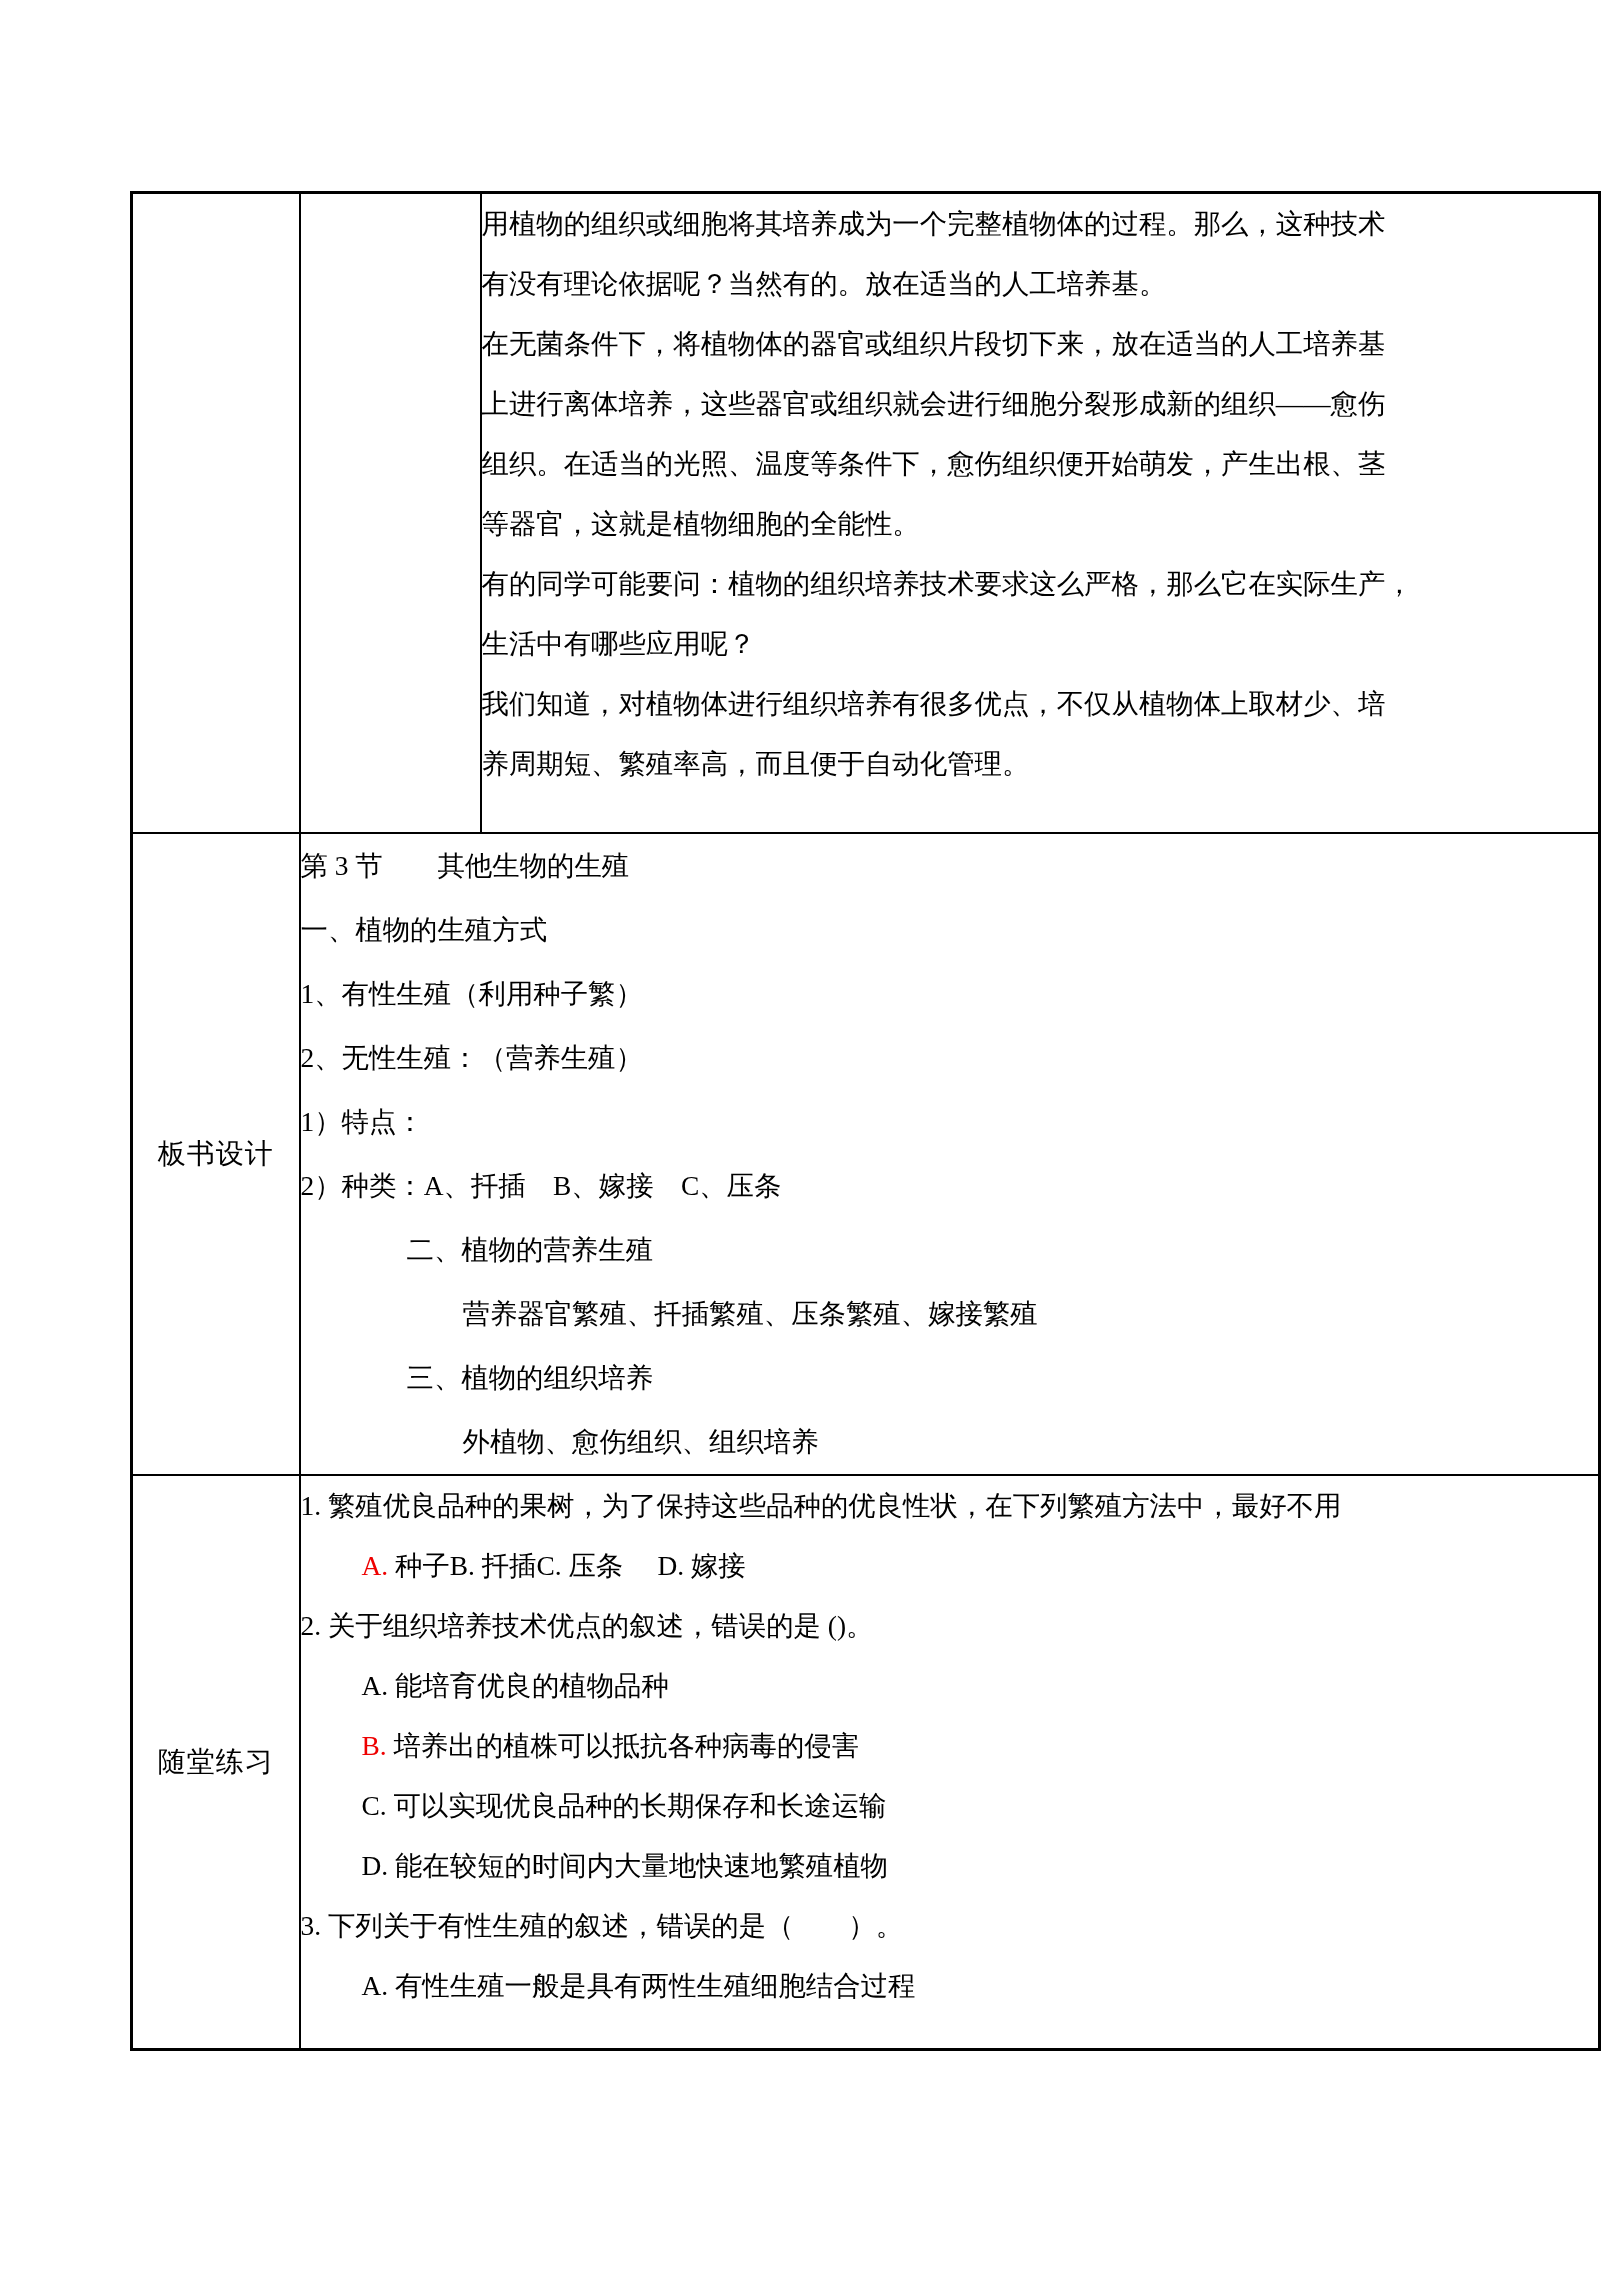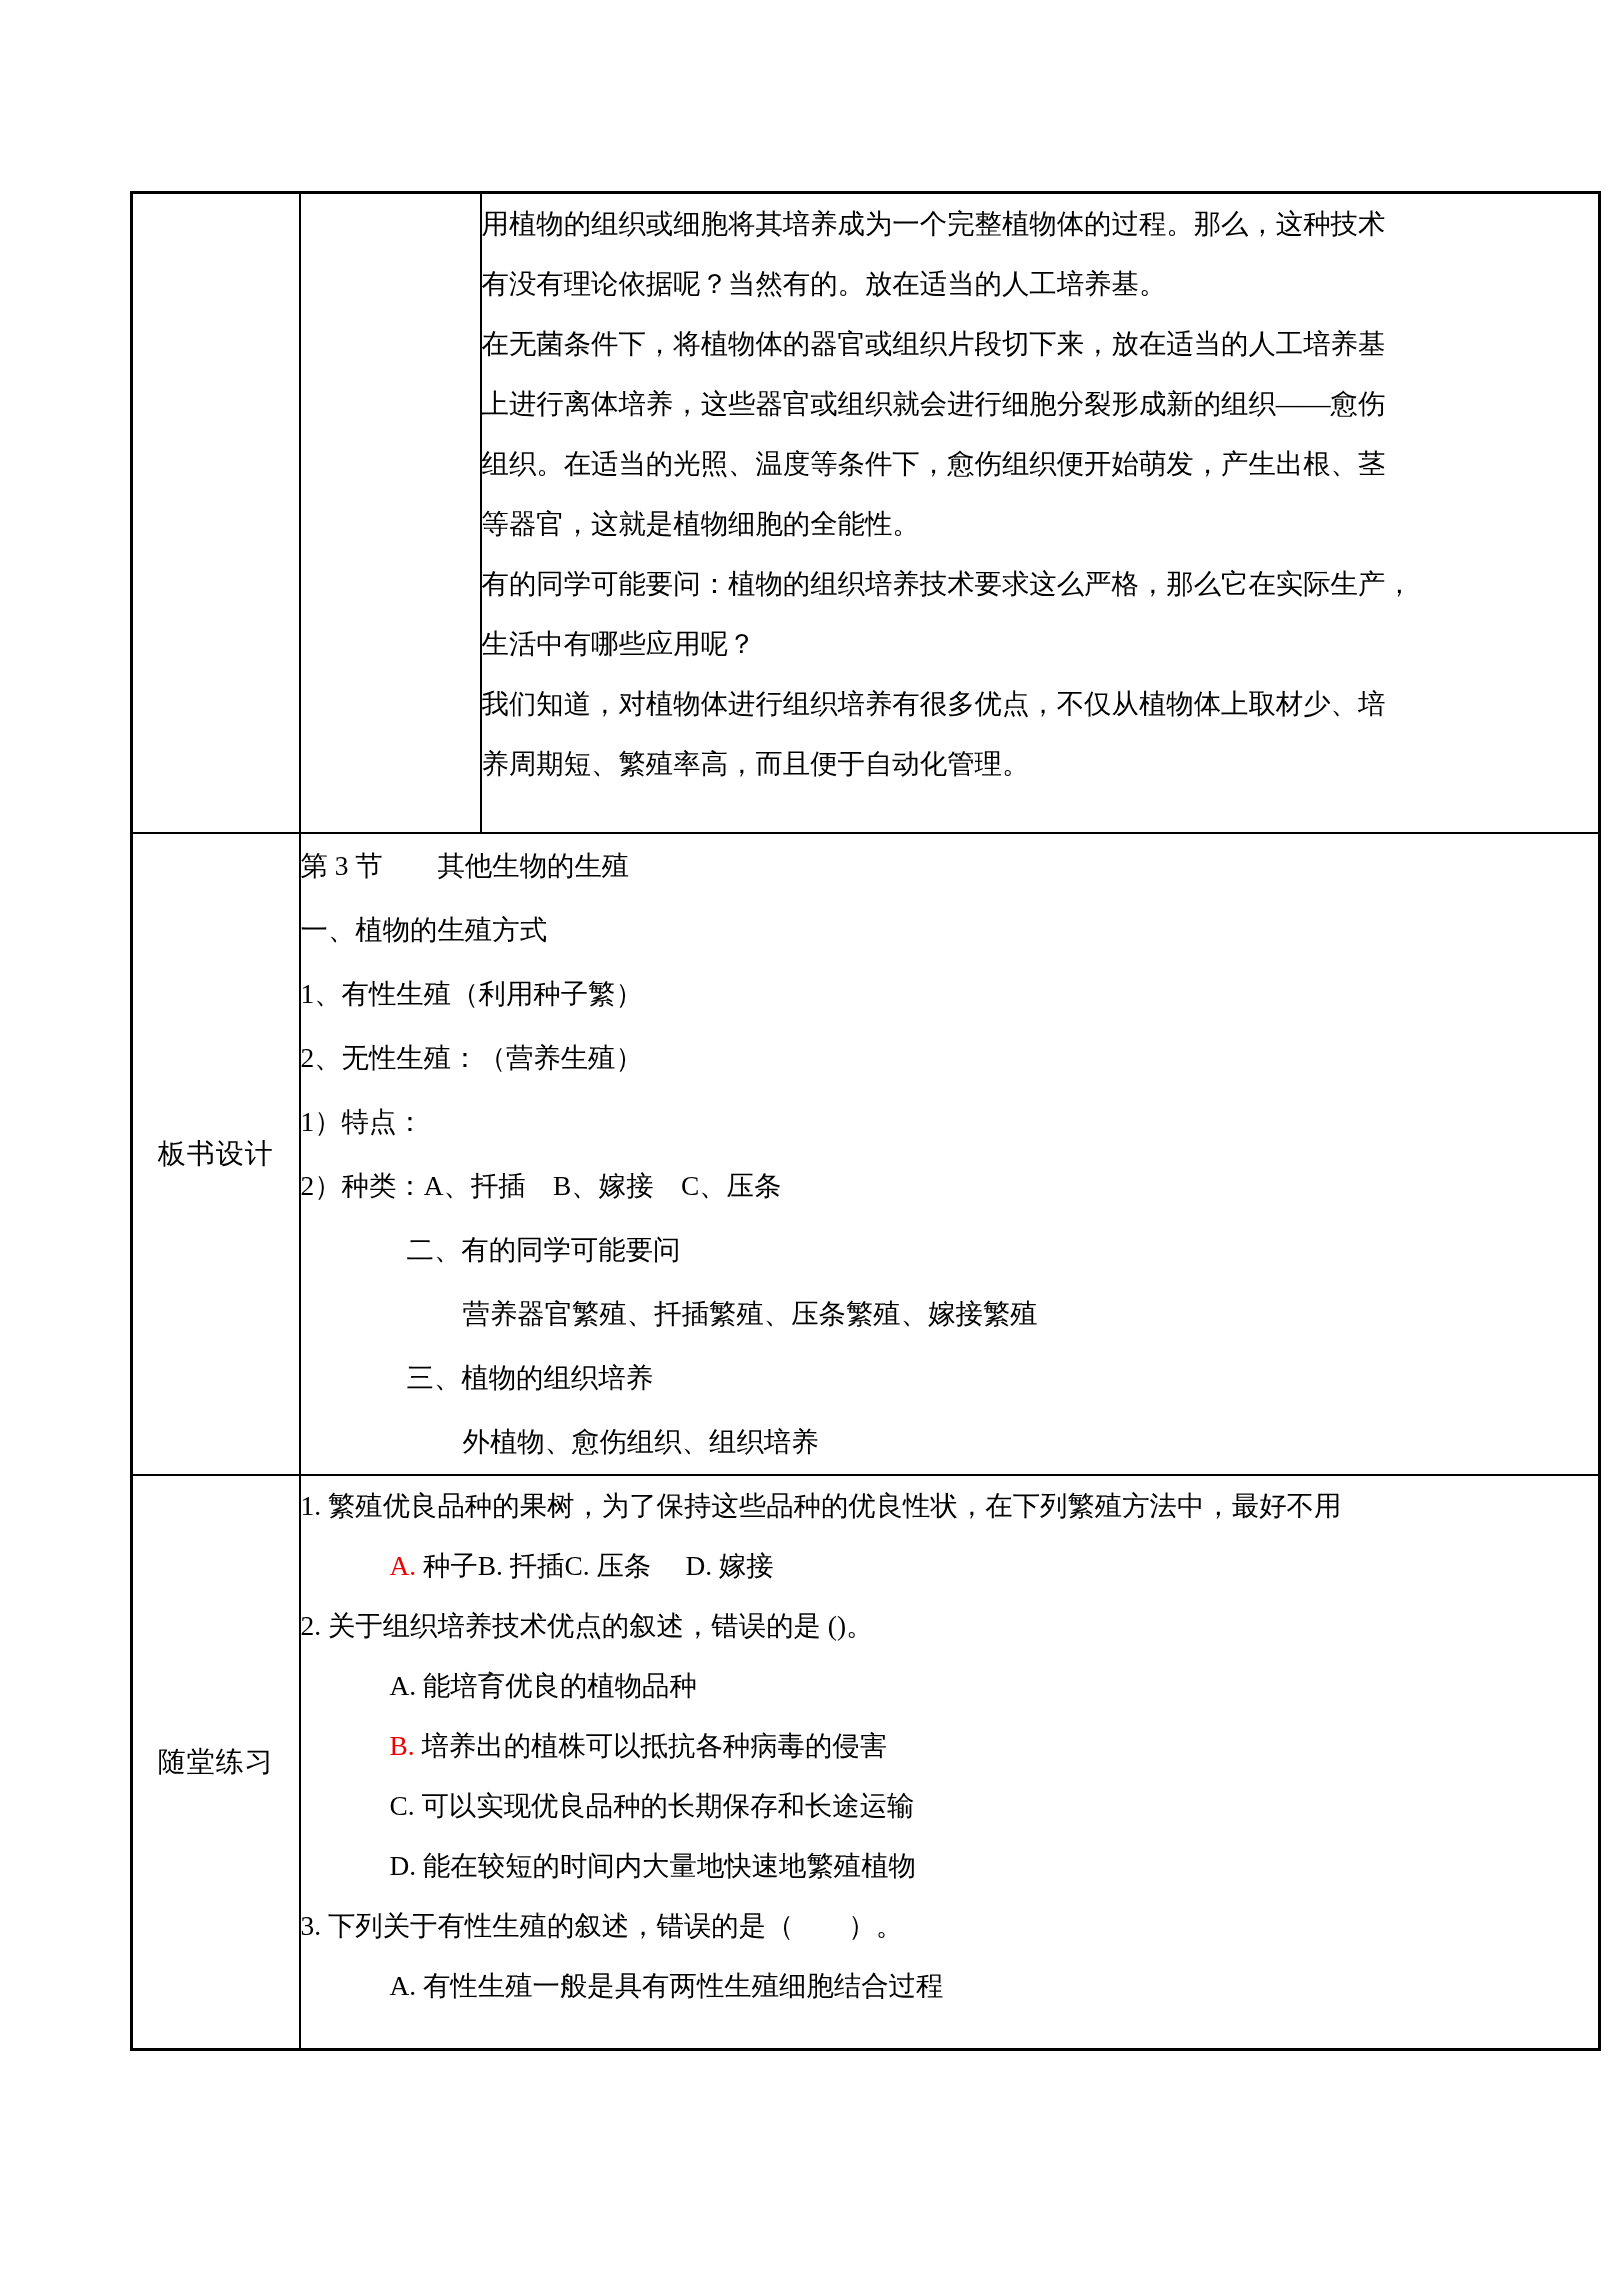--- a/index.html
+++ b/index.html
@@ -43,21 +43,21 @@
     color: #000000;
   }
   .content-1 { padding: 39px 11.8px 0 13.7px; }
   .content-1 .tline { line-height: 60px; white-space: nowrap; }
   .content-2 { padding: 5.9px 11.8px 0 13.7px; }
   .content-2 .tline { line-height: 64px; white-space: nowrap; }
   .content-3 { padding: 11.8px 11.8px 0 13.7px; }
   .content-3 .tline { line-height: 60px; white-space: nowrap; }
   .ind-a  { padding-left: 106px; }  
   .ind-b  { padding-left: 162px; }  
-  .ind-opt{ padding-left: 89px; }   
+  .ind-opt{ padding-left: 61px; }   
   .answer-red { color: #ee0000; }
 </style>
 </head>
 <body>
 
 <table class="doc-table">
   <colgroup>
       <col class="c1">
       <col class="c2">
       <col class="c3">
@@ -83,21 +83,21 @@
 
   <tr class="r2">
     <td class="label-cell">板书设计</td>
     <td class="content content-2" colspan="2">
       <div class="tline">第 3 节　　其他生物的生殖</div>
       <div class="tline">一、植物的生殖方式</div>
       <div class="tline">1、有性生殖（利用种子繁）</div>
       <div class="tline">2、无性生殖：（营养生殖）</div>
       <div class="tline">1）特点：</div>
       <div class="tline">2）种类：A、扦插　B、嫁接　C、压条</div>
-      <div class="tline ind-a">二、有的同学可能要问</div>
+      <div class="tline ind-a">二、植物的营养生殖</div>
       <div class="tline ind-b">营养器官繁殖、扦插繁殖、压条繁殖、嫁接繁殖</div>
       <div class="tline ind-a">三、植物的组织培养</div>
       <div class="tline ind-b">外植物、愈伤组织、组织培养</div>
     </td>
   </tr>
 
   <tr class="r3">
     <td class="label-cell">随堂练习</td>
     <td class="content content-3" colspan="2">
       <div class="tline">1. 繁殖优良品种的果树，为了保持这些品种的优良性状，在下列繁殖方法中，最好不用</div>

